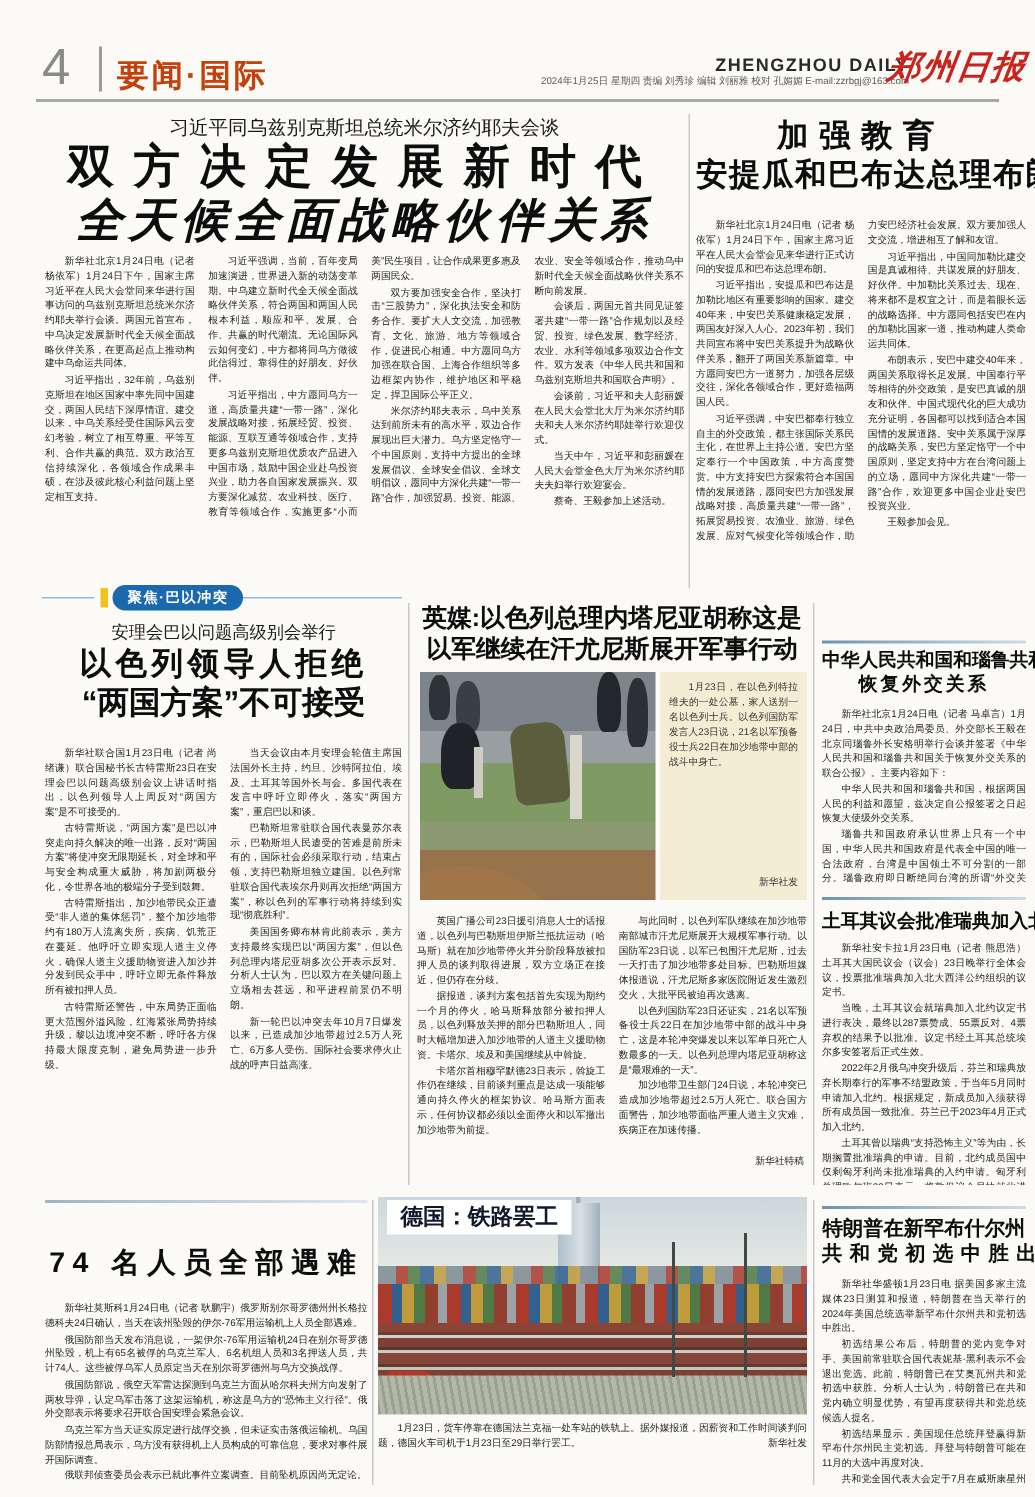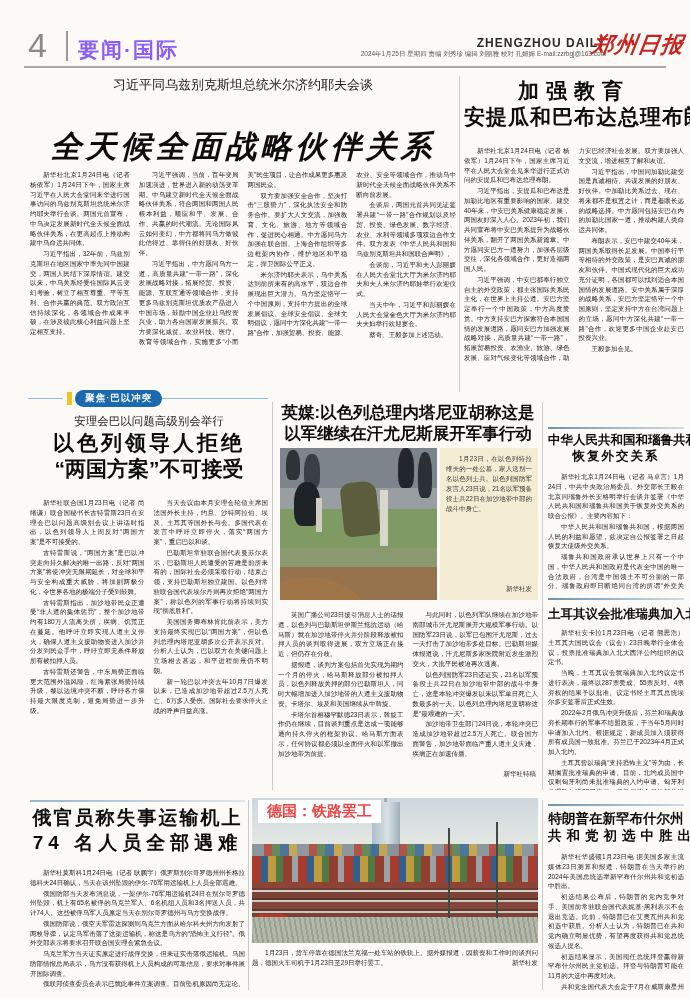--- a/index.html
+++ b/index.html
@@ -1,21 +1,21 @@
 <!DOCTYPE html>
 <html><head>
 <meta charset="utf-8">
 <style>
   html,body{margin:0;padding:0;background:#e8e8e8;}
   .page{position:relative;width:690px;height:998px;background:#fbfaf7;overflow:hidden;
         font-family:"Liberation Sans","DejaVu Sans",sans-serif;color:#1c1c1c;}
   
   .page-num{position:absolute;left:28px;top:28px;font-size:34px;color:#8a8a8a;line-height:1;}
   .head-vrule{position:absolute;left:66px;top:31px;width:2px;height:30px;background:#9a9a9a;}
-  .section-title{position:absolute;left:78px;top:36px;font-size:21px;font-weight:bold;color:#8b5cf6;letter-spacing:2px;}
+  .section-title{position:absolute;left:78px;top:36px;font-size:21px;font-weight:bold;color:#c2410c;letter-spacing:2px;}
   .mast-en{position:absolute;right:84px;top:36px;font-size:12px;font-weight:bold;color:#2a2a2a;letter-spacing:1px;}
   .dateline{position:absolute;right:84px;top:50px;font-size:6.5px;color:#5a5a5a;}
   .mast-cn{position:absolute;right:6px;top:30px;font-size:22px;font-weight:900;color:#c8231c;
            transform:skewX(-8deg);letter-spacing:1px;font-style:italic;}
   .head-rule{position:absolute;left:24px;top:66px;width:642px;height:2px;background:#a8a8a8;}
   
   .kicker{position:absolute;text-align:center;font-weight:500;color:#1a1a1a;}
   .hl{position:absolute;text-align:center;font-weight:900;color:#0d0d0d;line-height:1.08;white-space:nowrap;}
   .art-body{position:absolute;font-size:6.5px;line-height:1.5;text-align:justify;color:#222;overflow:hidden;}
   .art-body p{margin:0 0 1px 0;text-indent:2em;}
@@ -52,39 +52,40 @@
       background:repeating-linear-gradient(90deg,#7d8a93 0 12px,#a93a2c 12px 20px,#4f7a46 20px 28px,#33618f 28px 37px,#bf9b3b 37px 45px);}
   .tp-containers{position:absolute;left:0;top:58px;width:100%;height:26px;
       background:repeating-linear-gradient(90deg,#a93a2c 0 9px,#33618f 9px 16px,#bf9b3b 16px 24px,#4f7a46 24px 31px,#933f2f 31px 40px,#9aa3a8 40px 46px);}
   .tp-trains{position:absolute;left:0;top:84px;width:100%;height:36px;
       background:linear-gradient(180deg,#8c4436 0 6px,#6f3a2f 6px 8px,#cfd2c8 8px 10px,#7c4034 10px 16px,#5e332b 16px 18px,#c8cbc1 18px 20px,#86453a 20px 27px,#64362c 27px 29px,#c4c7bd 29px 31px,#7c4034 31px 36px);}
   .tp-loco{position:absolute;left:6px;top:116px;width:30px;height:18px;background:#b5372a;border-radius:3px 6px 1px 1px;}
   .tp-tracks{position:absolute;left:0;bottom:0;width:100%;height:26px;
       background:repeating-linear-gradient(80deg,#9aa193 0 2px,#b3b8a9 2px 5px);}
   .tp-pole{position:absolute;width:2px;background:#3f4a42;}
   .photo-label{position:absolute;left:258px;top:800px;background:#fff;padding:2px 9px;
-      font-size:15px;font-weight:900;color:#ef4444;}
+      font-size:15px;font-weight:900;color:#0f172a;}
   .bc-caption{position:absolute;left:252px;top:948px;width:286px;font-size:6.5px;line-height:1.6;
       text-align:justify;color:#222;}
   .bc-credit{position:absolute;right:0;top:10px;background:#fbfaf7;padding-left:6px;}
 </style>
 </head>
 <body>
 
 <div class="page">
 
   <div class="page-num">4</div>
   <div class="head-vrule"></div>
   <div class="section-title">要闻·国际</div>
   <div class="mast-en">ZHENGZHOU DAILY</div>
   <div class="dateline">2024年1月25日 星期四 责编 刘秀珍 编辑 刘丽雅 校对 孔媚媚 E-mail:zzrbgj@163.com</div>
   <div class="mast-cn">郑州日报</div>
   <div class="head-rule"></div>
 
   <div class="kicker" style="left:30px;top:76px;width:426px;font-size:13px;">习近平同乌兹别克斯坦总统米尔济约耶夫会谈</div>
+  <div class="hl" style="left:30px;top:94px;width:426px;font-size:31px;letter-spacing:13px;">双方决定发展新时代</div>
   <div class="hl" style="left:30px;top:130px;width:426px;font-size:31px;letter-spacing:4px;font-style:italic;">全天候全面战略伙伴关系</div>
   <div class="art-body cols-4" style="left:30px;top:170px;width:426px;height:222px;">
 
   <p>新华社北京1月24日电（记者 杨依军）1月24日下午，国家主席习近平在人民大会堂同来华进行国事访问的乌兹别克斯坦总统米尔济约耶夫举行会谈。两国元首宣布，中乌决定发展新时代全天候全面战略伙伴关系，在更高起点上推动构建中乌命运共同体。</p>
       <p>习近平指出，32年前，乌兹别克斯坦在地区国家中率先同中国建交，两国人民结下深厚情谊。建交以来，中乌关系经受住国际风云变幻考验，树立了相互尊重、平等互利、合作共赢的典范。双方政治互信持续深化，各领域合作成果丰硕，在涉及彼此核心利益问题上坚定相互支持。</p>
       <p>习近平强调，当前，百年变局加速演进，世界进入新的动荡变革期。中乌建立新时代全天候全面战略伙伴关系，符合两国和两国人民根本利益，顺应和平、发展、合作、共赢的时代潮流。无论国际风云如何变幻，中方都将同乌方做彼此信得过、靠得住的好朋友、好伙伴。</p>
       <p>习近平指出，中方愿同乌方一道，高质量共建“一带一路”，深化发展战略对接，拓展经贸、投资、能源、互联互通等领域合作，支持更多乌兹别克斯坦优质农产品进入中国市场，鼓励中国企业赴乌投资兴业，助力各自国家发展振兴。双方要深化减贫、农业科技、医疗、教育等领域合作，实施更多“小而美”民生项目，让合作成果更多惠及两国民众。</p>
       <p>双方要加强安全合作，坚决打击“三股势力”，深化执法安全和防务合作。要扩大人文交流，加强教育、文化、旅游、地方等领域合作，促进民心相通。中方愿同乌方加强在联合国、上海合作组织等多边框架内协作，维护地区和平稳定，捍卫国际公平正义。</p>
       <p>米尔济约耶夫表示，乌中关系达到前所未有的高水平，双边合作展现出巨大潜力。乌方坚定恪守一个中国原则，支持中方提出的全球发展倡议、全球安全倡议、全球文明倡议，愿同中方深化共建“一带一路”合作，加强贸易、投资、能源、农业、安全等领域合作，推动乌中新时代全天候全面战略伙伴关系不断向前发展。</p>
       <p>会谈后，两国元首共同见证签署共建“一带一路”合作规划以及经贸、投资、绿色发展、数字经济、农业、水利等领域多项双边合作文件。双方发表《中华人民共和国和乌兹别克斯坦共和国联合声明》。</p>
@@ -176,21 +177,20 @@
   <div class="hl" style="left:548px;top:608px;width:136px;font-size:12.5px;">土耳其议会批准瑞典加入北约</div>
   <div class="art-body" style="left:548px;top:628px;width:136px;height:162px;">
 
   <p>新华社安卡拉1月23日电（记者 熊思浩）土耳其大国民议会（议会）23日晚举行全体会议，投票批准瑞典加入北大西洋公约组织的议定书。</p>
       <p>当晚，土耳其议会就瑞典加入北约议定书进行表决，最终以287票赞成、55票反对、4票弃权的结果予以批准。议定书经土耳其总统埃尔多安签署后正式生效。</p>
       <p>2022年2月俄乌冲突升级后，芬兰和瑞典放弃长期奉行的军事不结盟政策，于当年5月同时申请加入北约。根据规定，新成员加入须获得所有成员国一致批准。芬兰已于2023年4月正式加入北约。</p>
       <p>土耳其曾以瑞典“支持恐怖主义”等为由，长期搁置批准瑞典的申请。目前，北约成员国中仅剩匈牙利尚未批准瑞典的入约申请。匈牙利总理欧尔班23日表示，将敦促议会尽快就此进行表决。</p>
     </div>
 
   <div class="grad-rule" style="left:30px;top:800px;width:215px;background:linear-gradient(90deg,#9db4c8,#dfe7ee);"></div>
-  <div class="hl" style="left:30px;top:808px;width:215px;font-size:19px;letter-spacing:2px;">俄官员称失事运输机上</div>
   <div class="hl" style="left:30px;top:833px;width:215px;font-size:19px;letter-spacing:5px;">74 名人员全部遇难</div>
   <div class="art-body" style="left:30px;top:868px;width:215px;height:122px;">
 
   <p>新华社莫斯科1月24日电（记者 耿鹏宇）俄罗斯别尔哥罗德州州长格拉德科夫24日确认，当天在该州坠毁的伊尔-76军用运输机上人员全部遇难。</p>
       <p>俄国防部当天发布消息说，一架伊尔-76军用运输机24日在别尔哥罗德州坠毁，机上有65名被俘的乌克兰军人、6名机组人员和3名押送人员，共计74人。这些被俘乌军人员原定当天在别尔哥罗德州与乌方交换战俘。</p>
       <p>俄国防部说，俄空天军雷达探测到乌克兰方面从哈尔科夫州方向发射了两枚导弹，认定乌军击落了这架运输机，称这是乌方的“恐怖主义行径”。俄外交部表示将要求召开联合国安理会紧急会议。</p>
       <p>乌克兰军方当天证实原定进行战俘交换，但未证实击落俄运输机。乌国防部情报总局表示，乌方没有获得机上人员构成的可靠信息，要求对事件展开国际调查。</p>
       <p>俄联邦侦查委员会表示已就此事件立案调查。目前坠机原因尚无定论。</p>
     </div>
 

